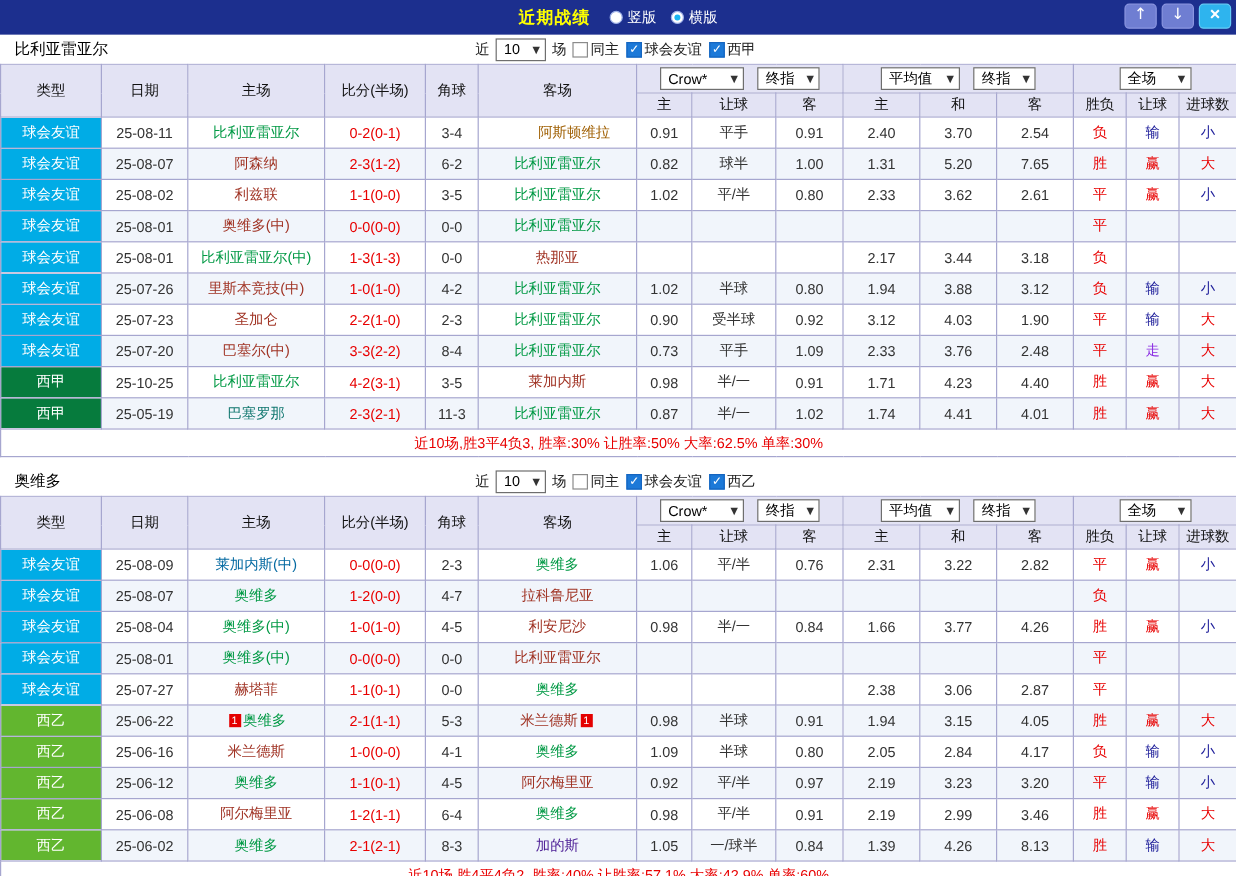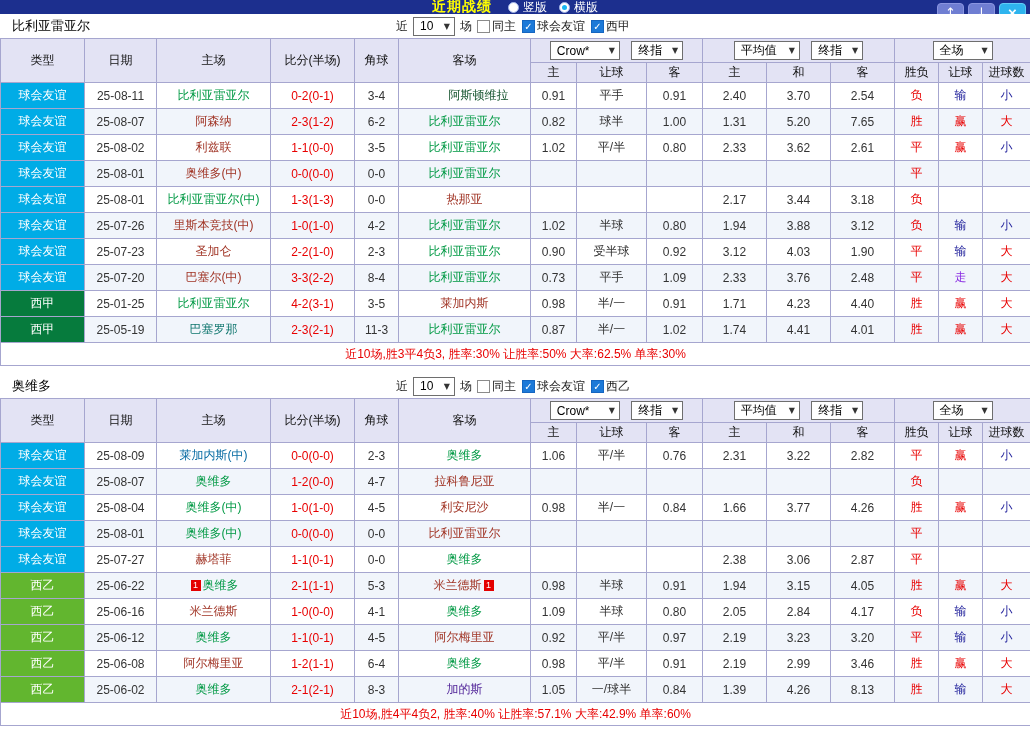--- a/index.html
+++ b/index.html
@@ -1,21 +1,21 @@
 <!DOCTYPE html>
 <html><head>
 <meta charset="utf-8">
 <style>
   *{box-sizing:border-box;margin:0;padding:0}
   html,body{background:#fff}
   body{width:1030px;font-family:"Liberation Sans",sans-serif;font-size:12px;color:#222}
   .page{width:1030px;min-height:730px;display:flex;flex-direction:column}
 
   
-  .topbar{height:14px;background:#1c2f8e;display:flex;align-items:center;justify-content:center;position:relative;flex:0 0 auto}
+  .topbar{height:29px;background:#1c2f8e;display:flex;align-items:center;justify-content:center;position:relative;flex:0 0 auto}
   .topbar-title{color:#ffff00;font-weight:bold;font-size:14px;margin-right:16px;letter-spacing:1px}
   .radio-group{display:flex;align-items:flex-start;gap:12px}
   .radio{display:inline-flex;align-items:center;color:#fff;cursor:pointer;gap:4px}
   .radio .dot{width:11px;height:11px;border-radius:50%;background:#fff;border:1px solid #9fb2e8;position:relative;display:inline-block}
   .radio.on .dot::after{content:"";position:absolute;left:2px;top:2px;right:2px;bottom:2px;border-radius:50%;background:#19b6f2}
   .topbar-buttons{position:absolute;right:4px;top:3px;display:flex;gap:4px}
   .nav-btn{width:27px;height:21px;border:1px solid #8a95e0;background:#6f7ed2;color:#fff;border-radius:4px;font-size:13px;line-height:18px;text-align:center;cursor:pointer;font-family:"DejaVu Sans",sans-serif}
   .close-btn{width:27px;height:21px;border:1px solid #63cdf6;background:#2eb4ee;color:#fff;border-radius:4px;font-size:15px;line-height:17px;text-align:center;cursor:pointer;font-weight:bold}
 
   
@@ -171,21 +171,21 @@
           <th>进球数</th>
         </tr>
       </thead>
       <tbody>
           <tr>
             <td class="comp" style="background: rgb(0, 172, 230);">球会友谊</td>
             <td class="date">25-08-11</td>
             <td class="team" style="color: rgb(0, 153, 68);"><span><span>比利亚雷亚尔</span></span></td>
             <td class="score">0-2(0-1)</td>
             <td class="corners">3-4</td>
-            <td class="team" style="color: #14532d; padding-left: 28px;"><span><span>阿斯顿维拉</span></span></td>
+            <td class="team" style="color: #a16207; padding-left: 28px;"><span><span>阿斯顿维拉</span></span></td>
             <td class="odds">0.91</td>
             <td class="odds">平手</td>
             <td class="odds">0.91</td>
             <td class="odds">2.40</td>
             <td class="odds">3.70</td>
             <td class="odds">2.54</td>
             <td class="resv" style="color: rgb(232, 0, 0);">负</td>
             <td class="resv" style="color: rgb(34, 34, 156);">输</td>
             <td class="resv" style="color: rgb(34, 34, 156);">小</td>
           </tr>
@@ -303,21 +303,21 @@
             <td class="odds">1.09</td>
             <td class="odds">2.33</td>
             <td class="odds">3.76</td>
             <td class="odds">2.48</td>
             <td class="resv" style="color: rgb(232, 0, 0);">平</td>
             <td class="resv" style="color: rgb(138, 43, 226);">走</td>
             <td class="resv" style="color: rgb(232, 0, 0);">大</td>
           </tr>
           <tr>
             <td class="comp" style="background: rgb(6, 123, 61);">西甲</td>
-            <td class="date">25-01-25</td>
+            <td class="date">25-10-25</td>
             <td class="team" style="color: rgb(0, 153, 68);"><span><span>比利亚雷亚尔</span></span></td>
             <td class="score">4-2(3-1)</td>
             <td class="corners">3-5</td>
             <td class="team" style="color: rgb(160, 51, 36);"><span><span>莱加内斯</span></span></td>
             <td class="odds">0.98</td>
             <td class="odds">半/一</td>
             <td class="odds">0.91</td>
             <td class="odds">1.71</td>
             <td class="odds">4.23</td>
             <td class="odds">4.40</td>

